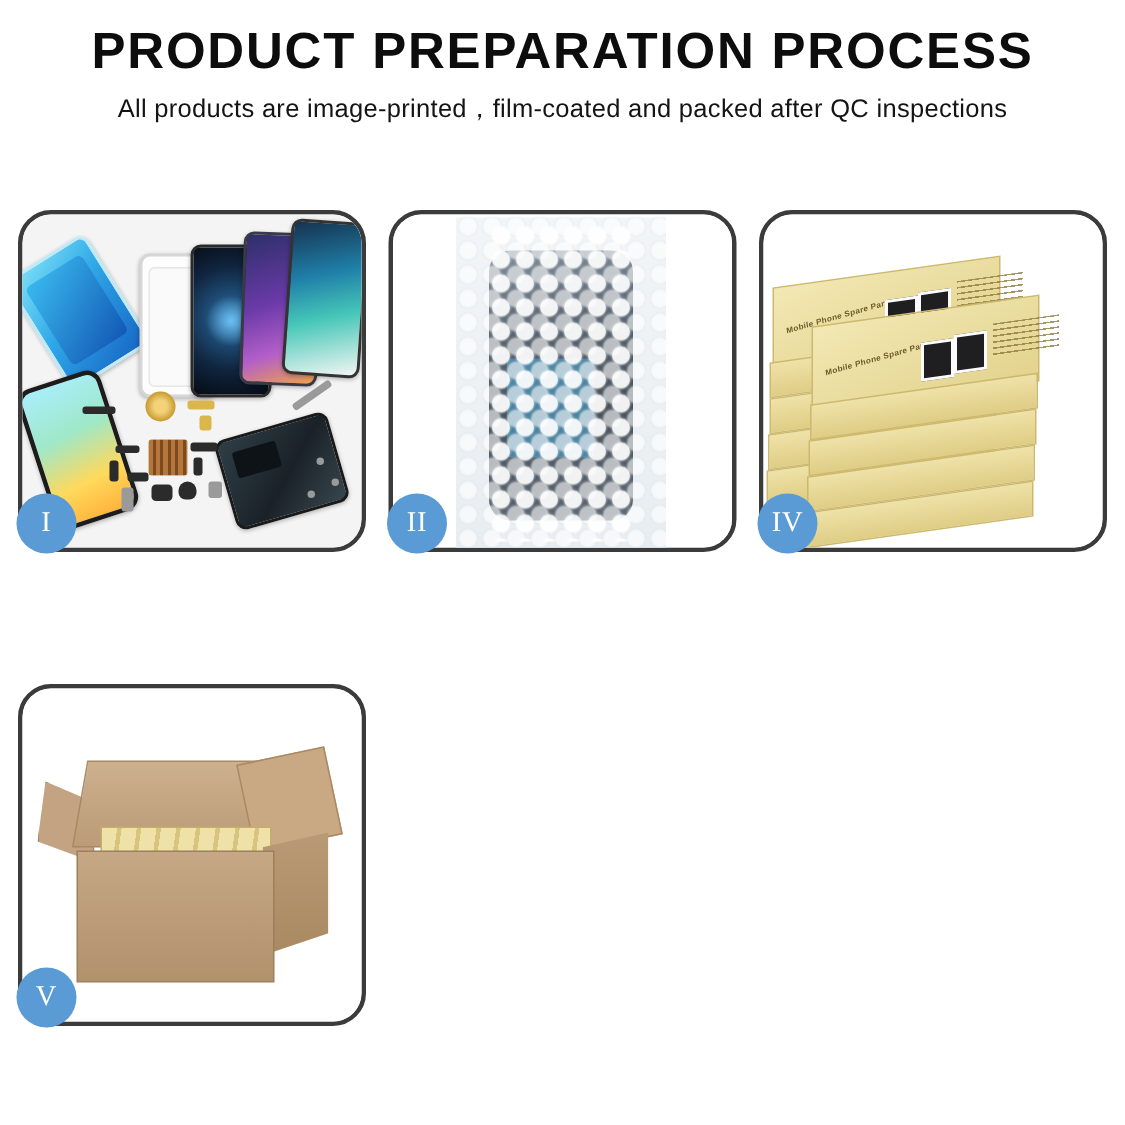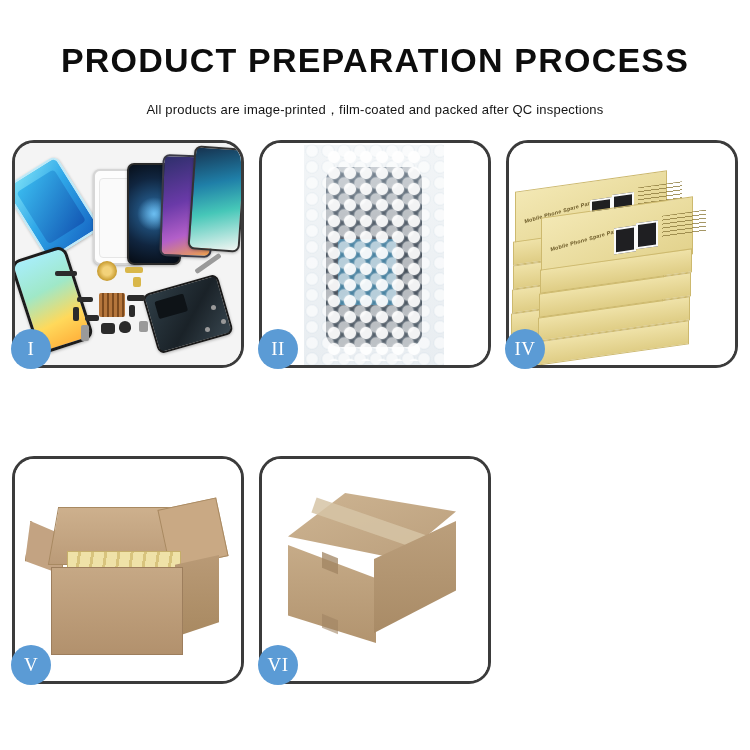--- a/index.html
+++ b/index.html
@@ -5,36 +5,36 @@
   html,body{margin:0;padding:0;}
   body{
     width:750px;height:750px;
     background:#ffffff;
     font-family:"Liberation Sans", sans-serif;
     overflow:hidden;
     position:relative;
   }
   .header{
     text-align:center;
-    padding-top:40px;
+    padding-top:14px;
   }
   .title{
     font-size:34px;
     font-weight:bold;
     letter-spacing:1.2px;
     color:#0d0d0d;
     line-height:40px;
     white-space:nowrap;
   }
   .subtitle{
-    font-size:13px;
+    font-size:17px;
     font-weight:normal;
     color:#141414;
     letter-spacing:.2px;
-    margin-top:20px;
+    margin-top:9px;
     line-height:20px;
     white-space:nowrap;
   }
   .grid{
     position:absolute;
     left:12px;top:140px;
     width:726px;
     display:grid;
     grid-template-columns:232px 232px 232px;
     grid-template-rows:228px 228px;
@@ -351,27 +351,14 @@
         <div class="c5-lidback"></div>
         <div class="c5-lidR"></div>
         <div class="c5-fill"></div>
         <div class="c5-side"></div>
         <div class="c5-body"></div>
       </div>
     </div>
     <div class="badge">V</div>
   </div>
 
-  <div class="panel">
-    <div class="panel-inner wht">
-      <div class="scene">
-        <div class="c6-top"></div>
-        <div class="c6-tape"></div>
-        <div class="c6-front"></div>
-        <div class="c6-right"></div>
-        <div class="c6-tab1"></div>
-        <div class="c6-tab2"></div>
-      </div>
-    </div>
-    <div class="badge">VI</div>
-  </div>
 
 </div>
 
 </body></html>

